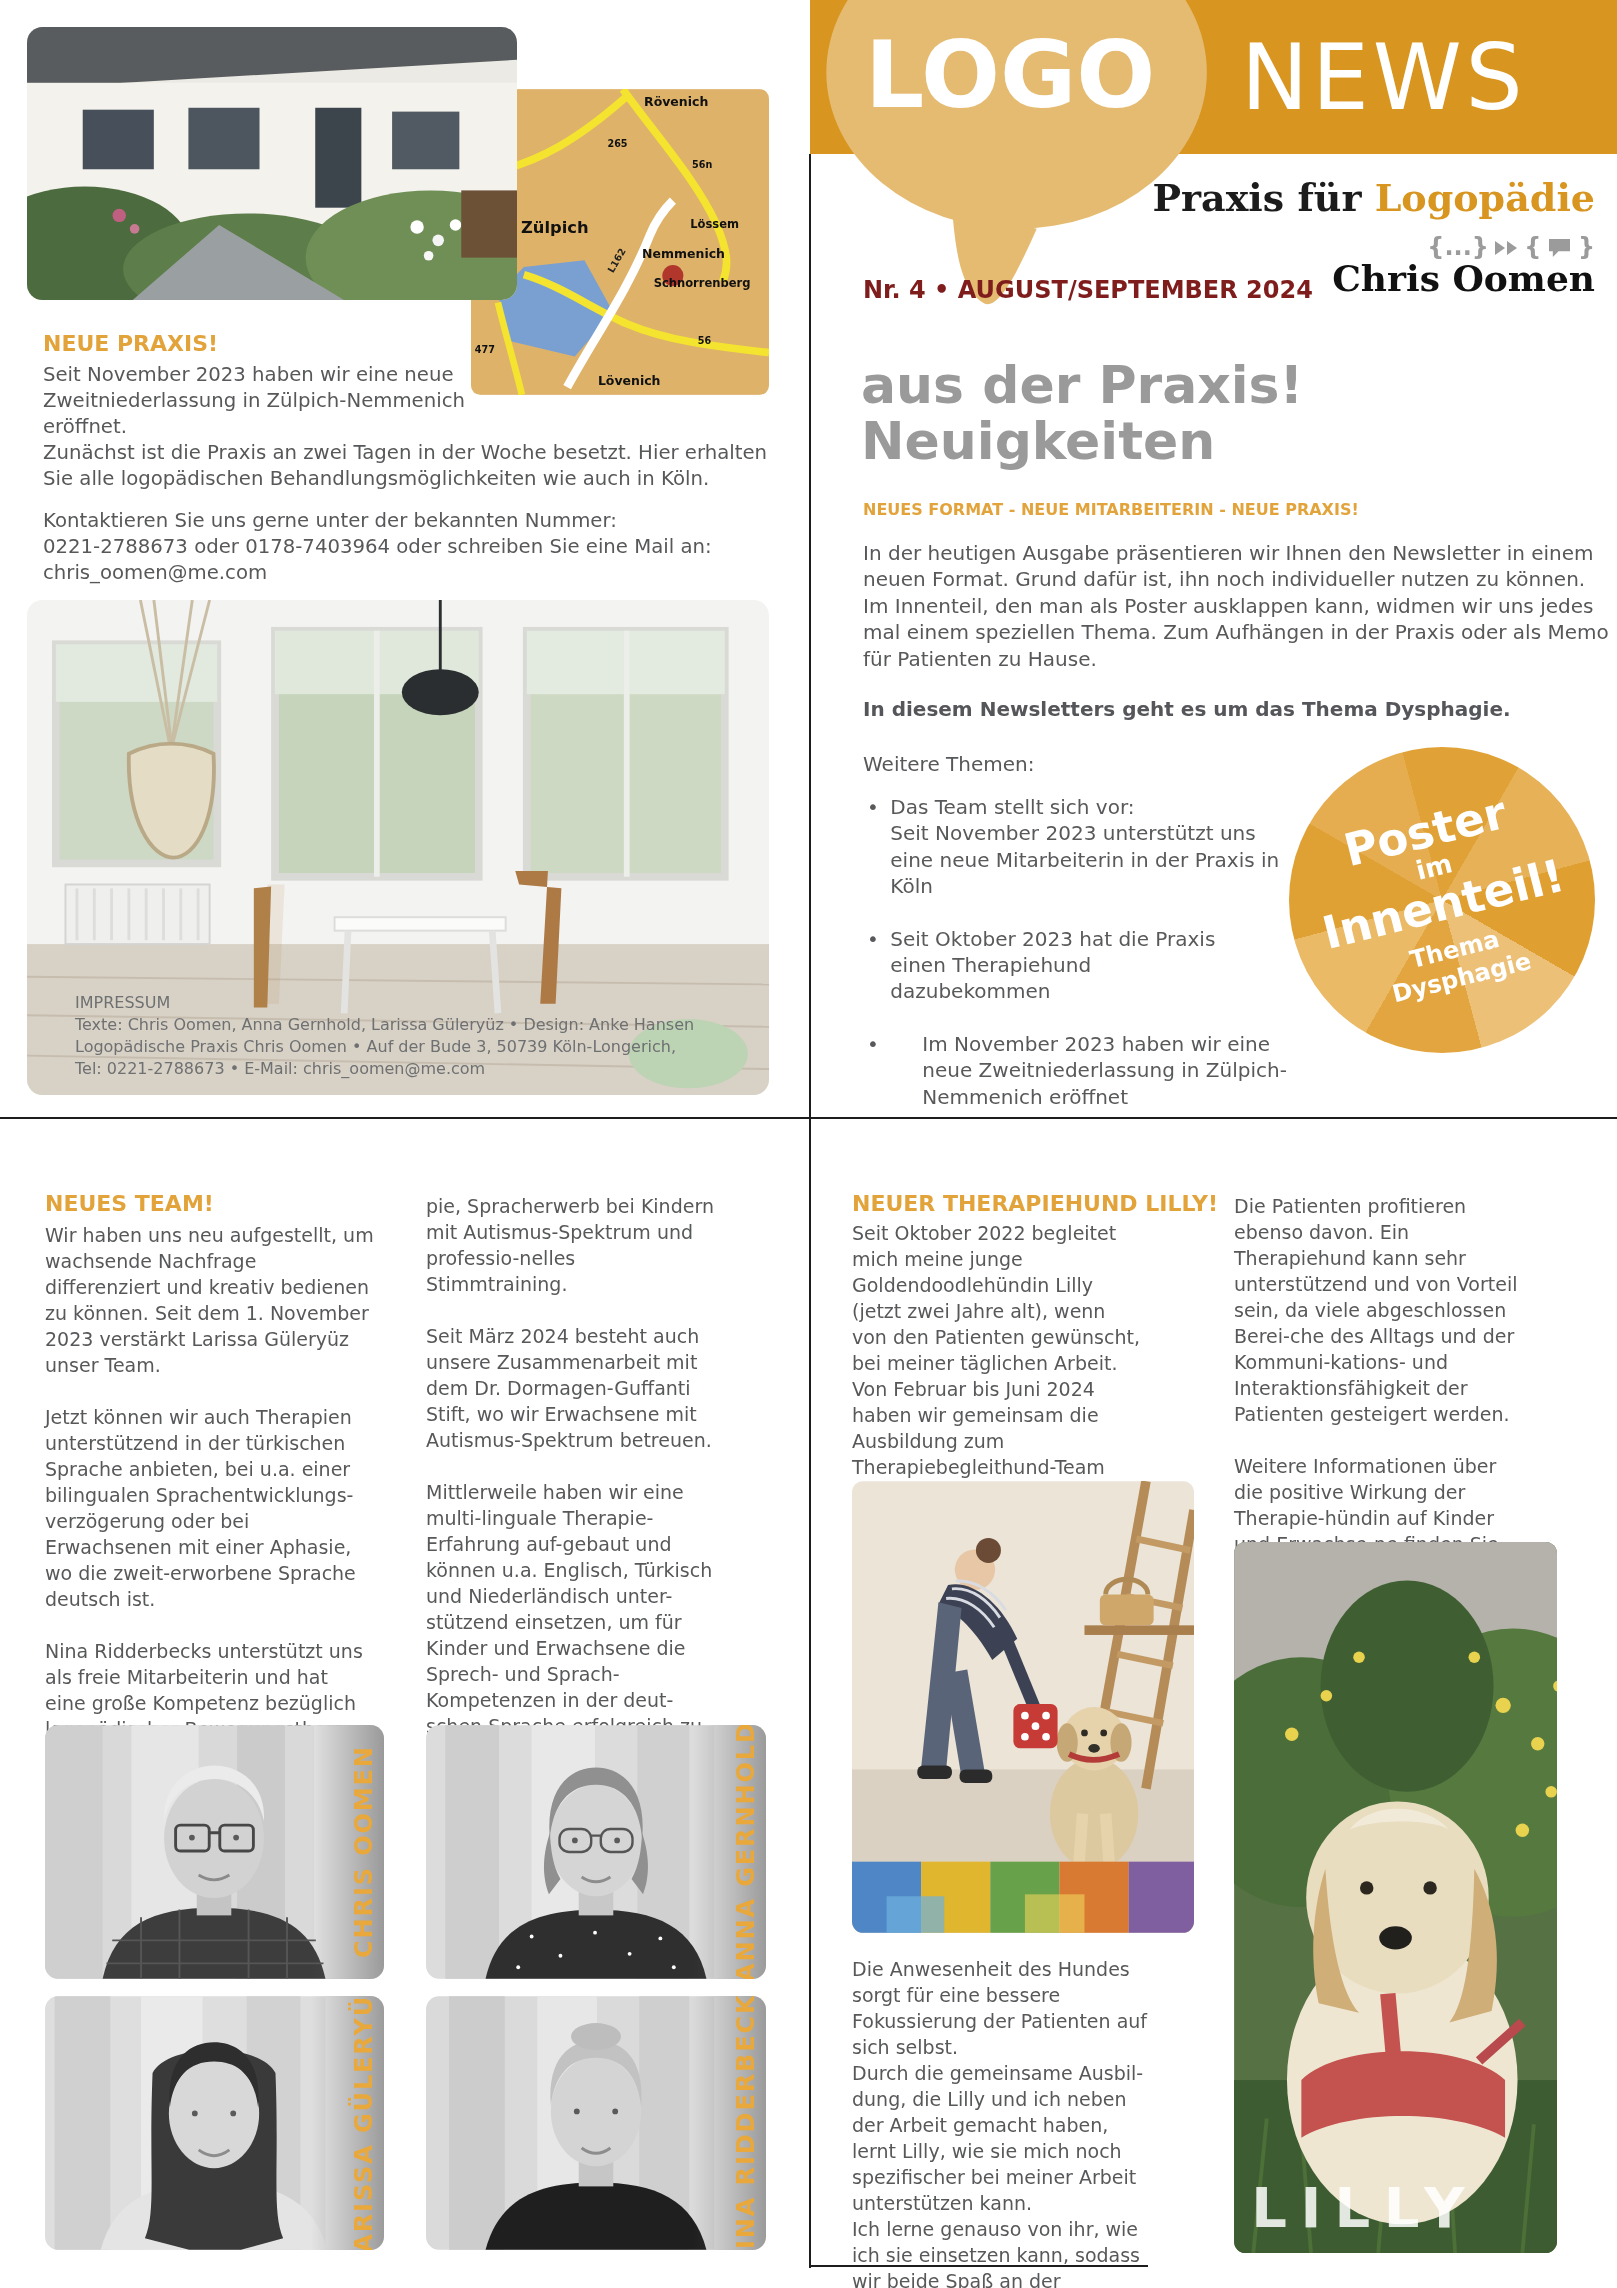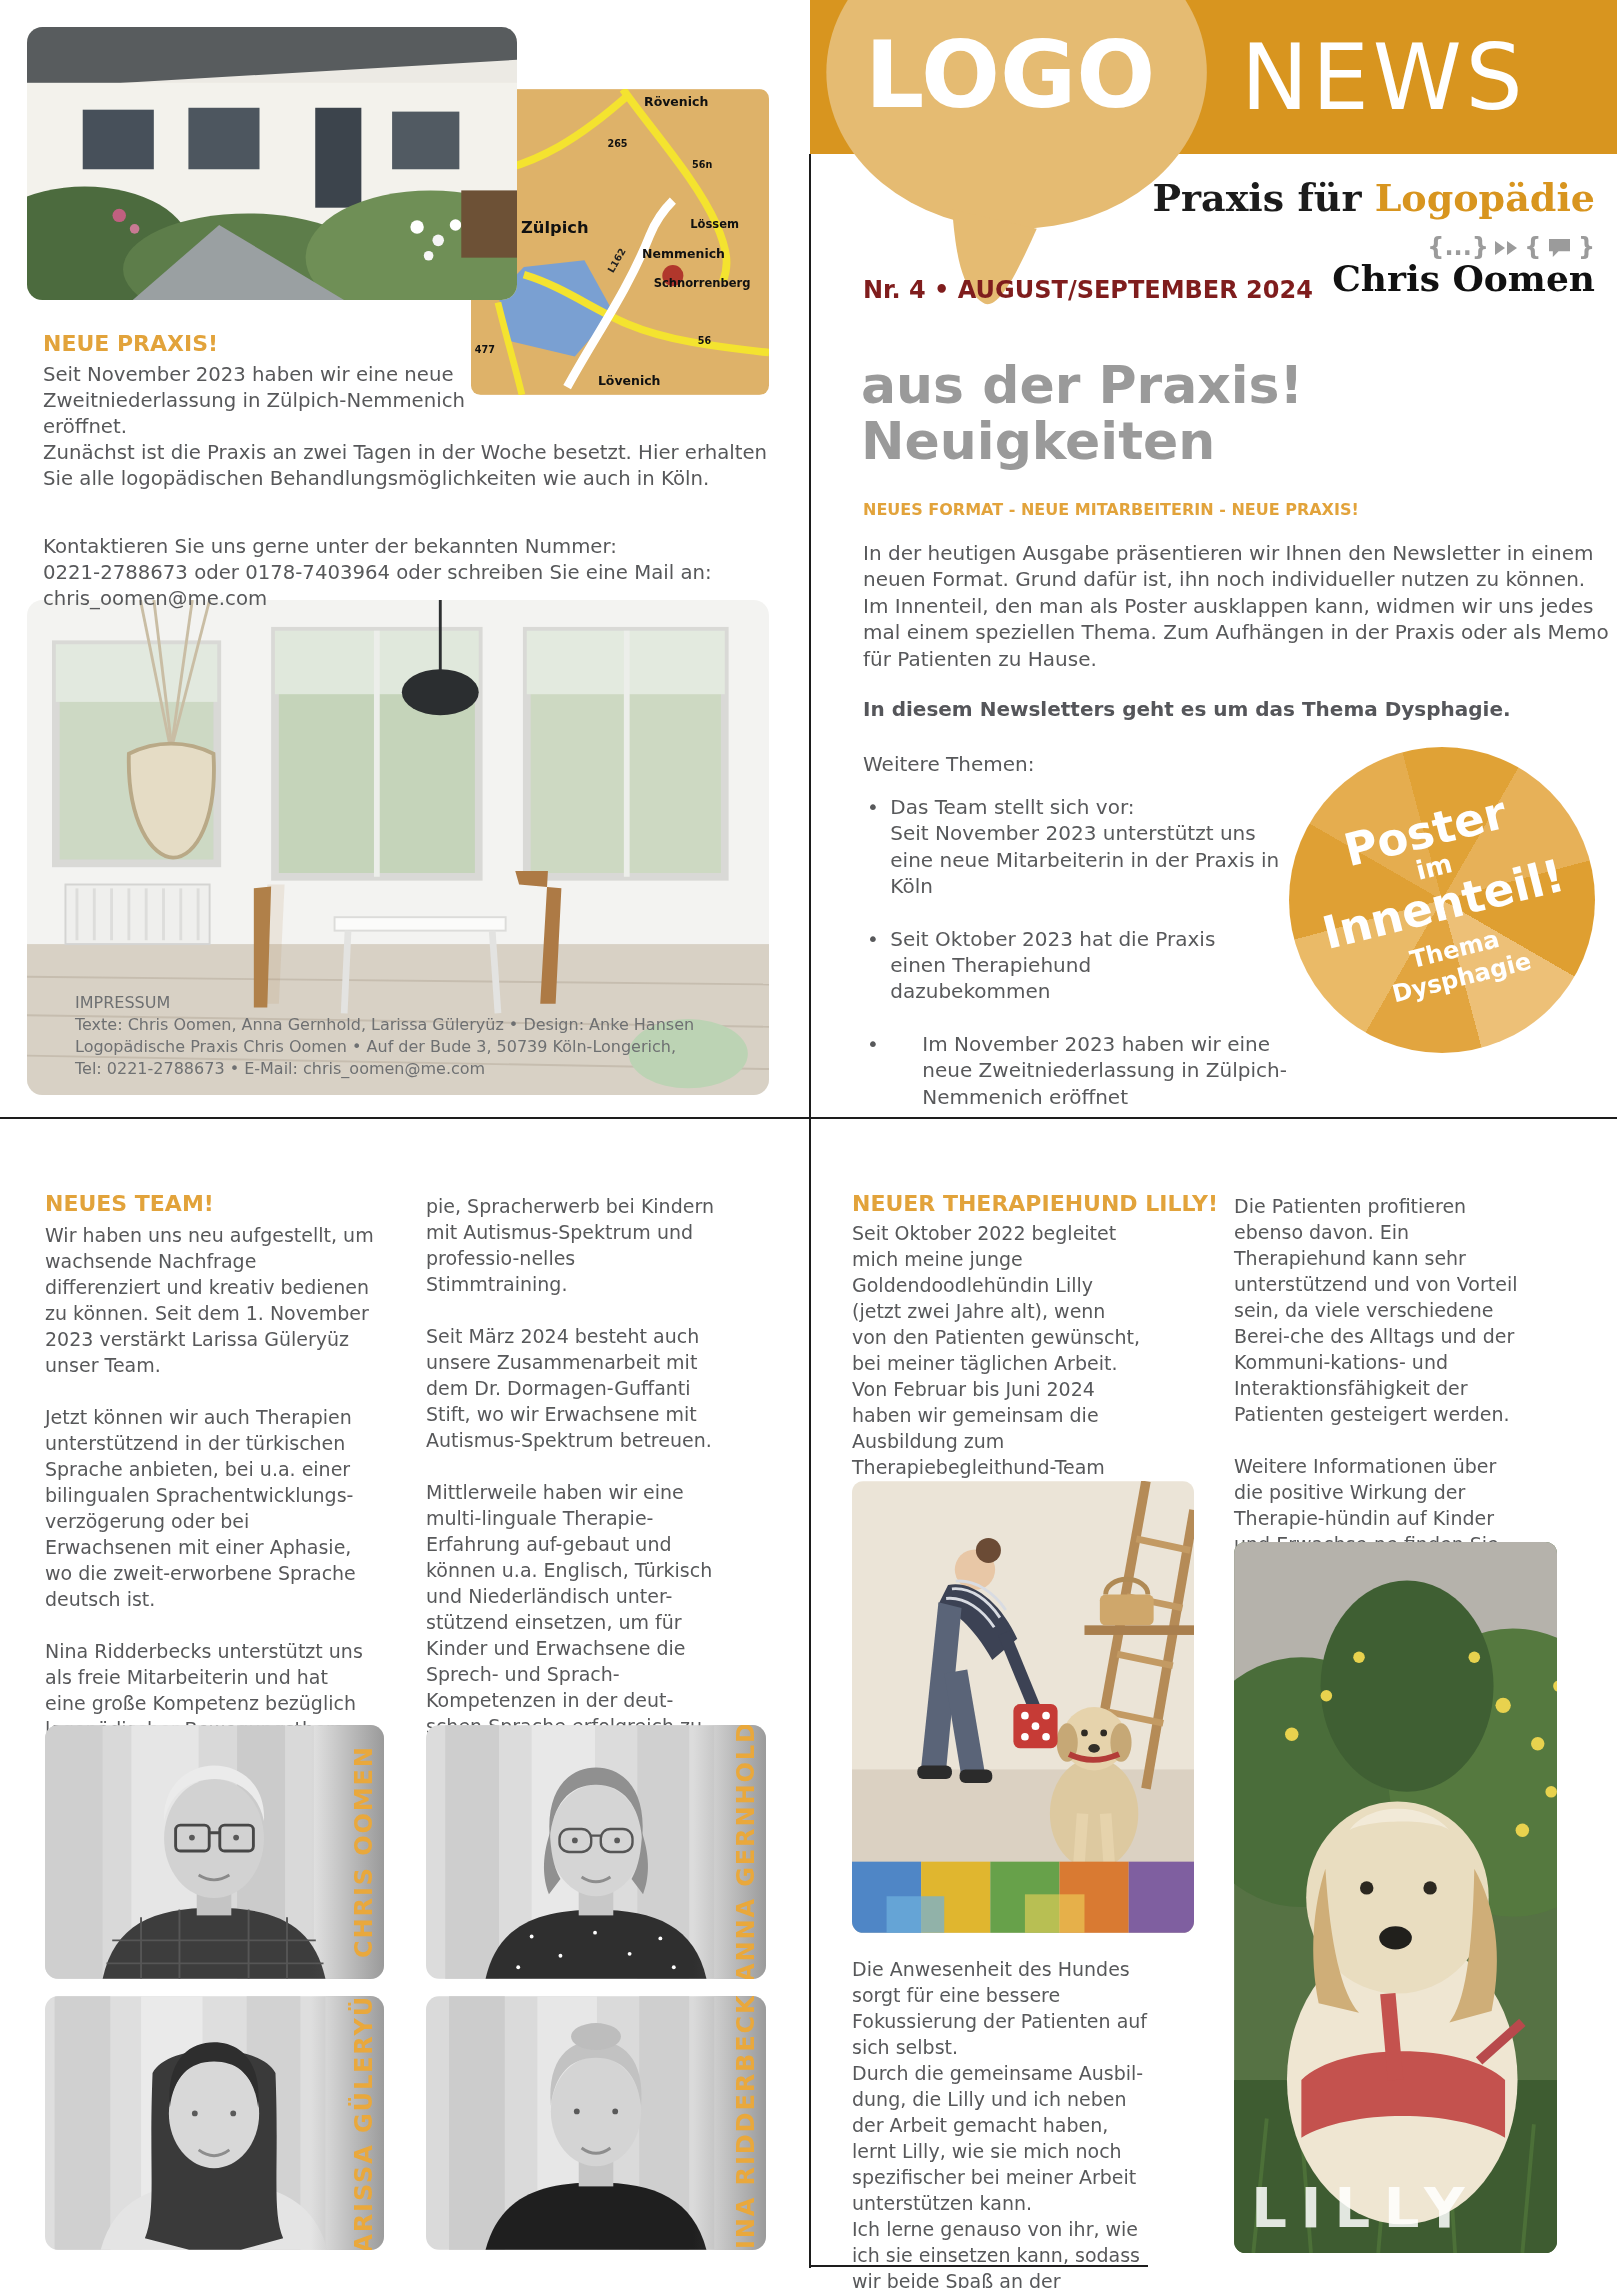--- a/index.html
+++ b/index.html
@@ -27,21 +27,21 @@
   .bline{left:810px;top:2265px;width:338px;height:1.9px;background:#1d1d1d;}
   
   .map{left:471px;top:89px;width:298px;height:306px;border-radius:9.6px;overflow:hidden;z-index:1;}
   .photo{border-radius:15.4px;overflow:hidden;}
   .house{left:27px;top:27px;width:490px;height:273px;z-index:2;}
   .np{left:43px;top:331px;width:764px;z-index:3;}
   .h-orange{font-size:22px;font-weight:bold;color:#E2A33B;margin:0 0 5.8px 0;}
   .body21{font-size:19.7px;line-height:26px;color:#57585A;}
   .np-p1{width:423px;}
   .np-p2{width:759px;margin-top:0px;}
-  .np-contact{margin-top:42px;}
+  .np-contact{margin-top:16px;}
   .interior{left:27px;top:600px;width:742px;height:495px;z-index:2;}
   .impressum{left:48px;top:392px;font-size:16px;line-height:22px;color:#6e7072;z-index:5;}
   
   .headline{left:861px;top:357px;font-size:52px;line-height:56px;font-weight:bold;color:#9A9A9A;z-index:3;}
   .subhead{left:863px;top:500px;font-size:16px;font-weight:bold;color:#E2A33B;z-index:3;}
   .intro{left:863px;top:540px;width:747px;font-size:20px;line-height:26.4px;z-index:3;}
   .highlight{left:863px;top:697px;width:747px;font-size:20px;font-weight:bold;color:#55565A;z-index:3;}
   .more{left:863px;top:751px;font-size:20px;z-index:3;}
   .bullets{left:867px;top:794px;width:480px;font-size:20px;line-height:26.4px;z-index:3;}
   .bullet{display:flex;gap:11.5px;margin-bottom:26px;}
@@ -446,21 +446,21 @@
     </svg>
   </div>
 
   <div class="abs dog-c1b body20 p0">
     <p>Die Anwesenheit des Hundes sorgt für eine bessere Fokussierung der Patienten auf sich selbst.</p>
     <p>Durch die gemeinsame Ausbil-dung, die Lilly und ich neben der Arbeit gemacht haben, lernt Lilly, wie sie mich noch spezifischer bei meiner Arbeit unterstützen kann.</p>
     <p>Ich lerne genauso von ihr, wie ich sie einsetzen kann, sodass wir beide Spaß an der gemeinsamen Arbeit haben.</p>
   </div>
 
   <div class="abs dog-c2 body20 pgap">
-    <p>Die Patienten profitieren ebenso davon. Ein Therapiehund kann sehr unterstützend und von Vorteil sein, da viele verschiedene Berei-che des Alltags und der Kommuni-kations- und Interaktionsfähigkeit der Patienten gesteigert werden.</p>
+    <p>Die Patienten profitieren ebenso davon. Ein Therapiehund kann sehr unterstützend und von Vorteil sein, da viele abgeschlossen Berei-che des Alltags und der Kommuni-kations- und Interaktionsfähigkeit der Patienten gesteigert werden.</p>
     <p>Weitere Informationen über die positive Wirkung der Therapie-hündin auf Kinder und Erwachse-ne finden Sie in Kürze auf unserer Homepage.</p>
   </div>
 
   <div class="abs photo lilly">
     <svg width="349" height="711" viewBox="0 0 363 740">
       <rect width="363" height="740" fill="#567244"></rect>
       <rect x="0" y="0" width="363" height="210" fill="#b5b2ab"></rect>
       <ellipse cx="70" cy="250" rx="120" ry="130" fill="#4a6d3a"></ellipse>
       <ellipse cx="290" cy="240" rx="130" ry="150" fill="#55793f"></ellipse>
       <ellipse cx="180" cy="150" rx="90" ry="110" fill="#3f5f33"></ellipse>

